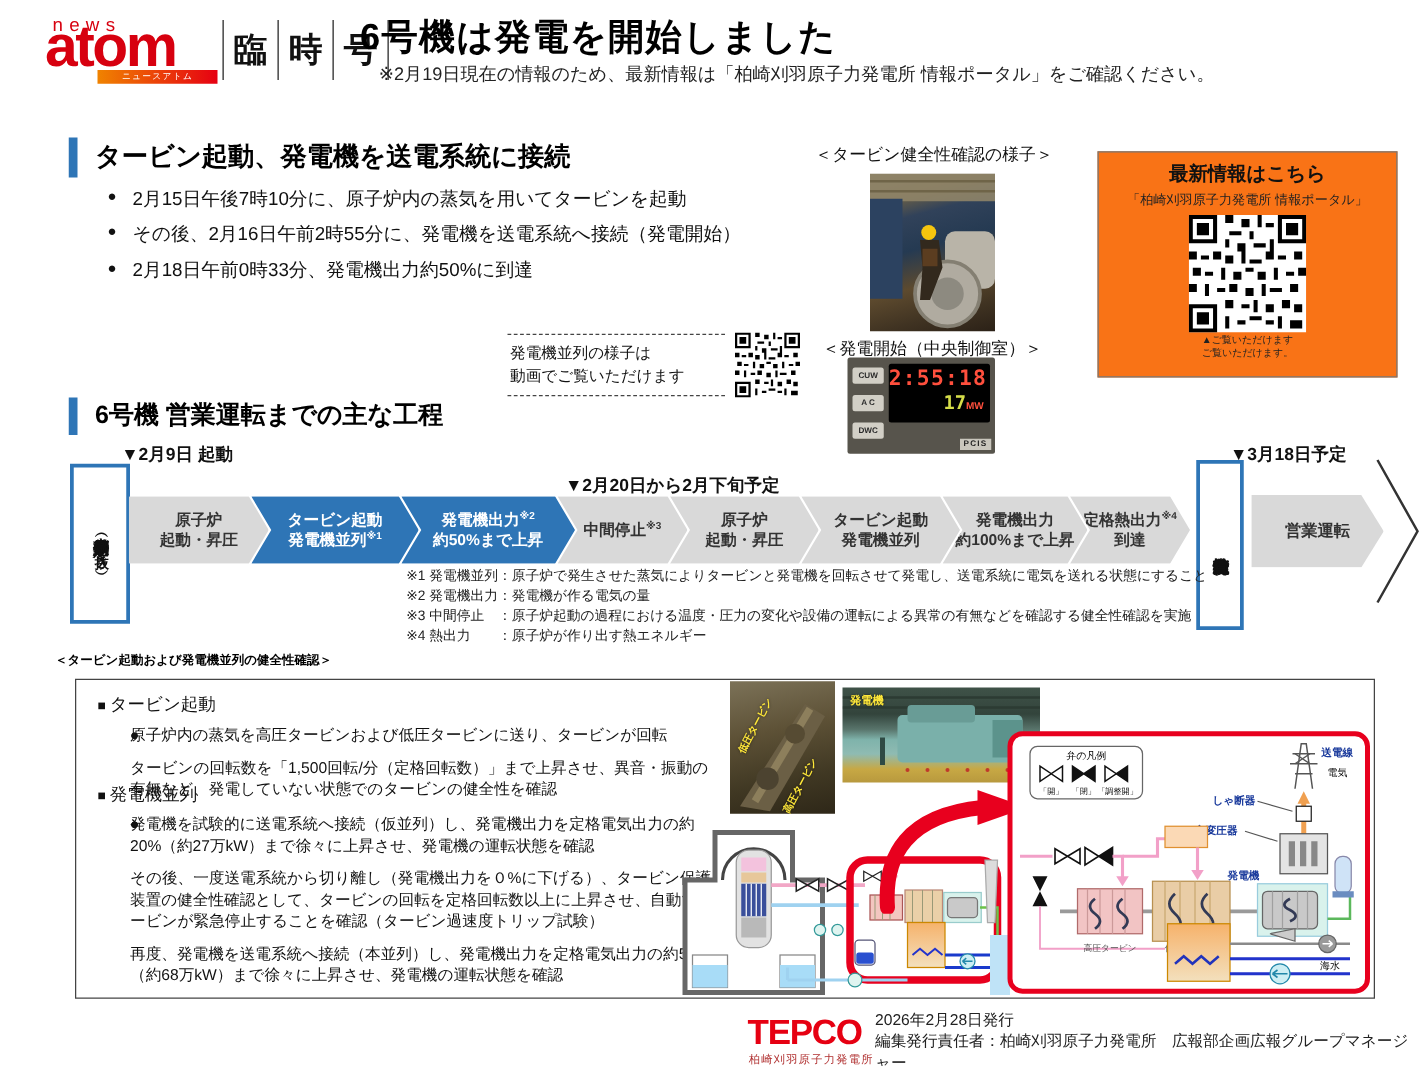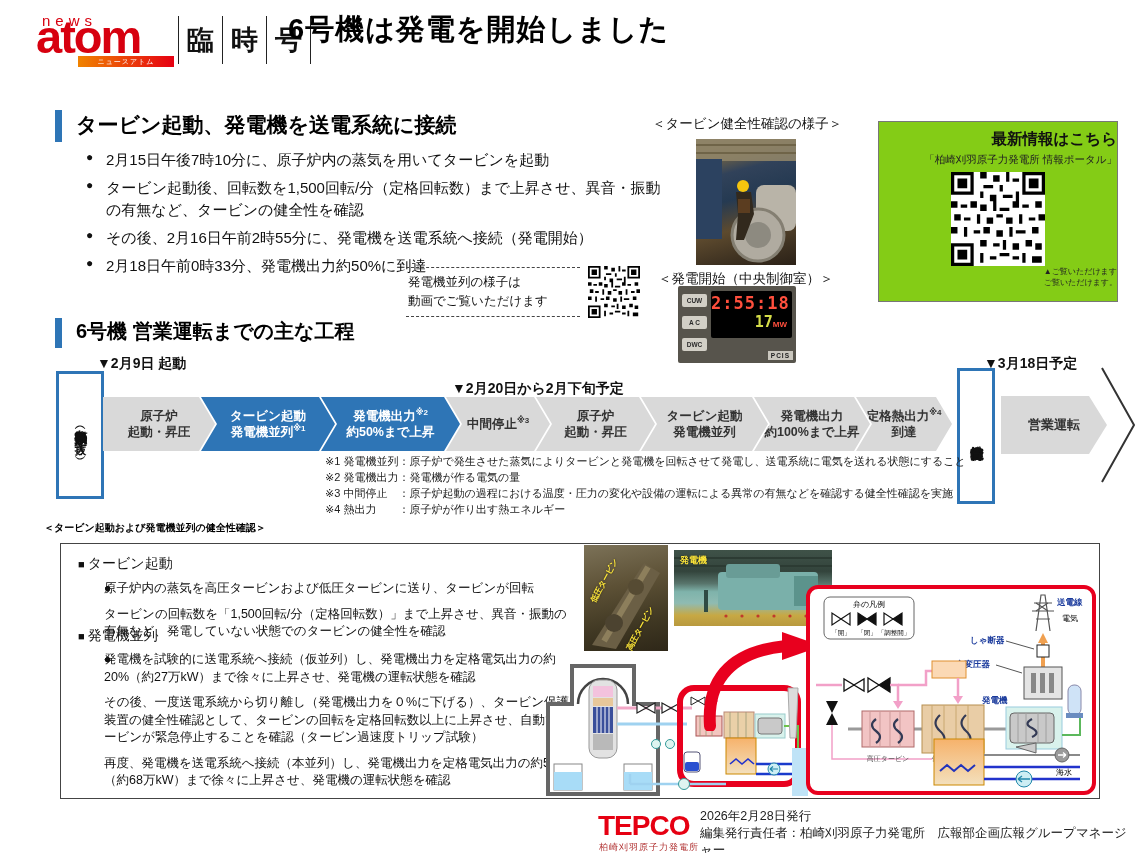--- a/index.html
+++ b/index.html
@@ -35,21 +35,21 @@
   .photo-turbine{background:linear-gradient(165deg,#8a7f63 0%,#6d6146 16%,#31425a 28%,#253a52 46%,#5d4a2e 66%,#403322 84%,#2b2117 100%);}
   .photo-control{background:#57544c;border-radius:2px;}
   .cbtn{position:absolute;left:4px;width:25px;height:13px;background:#d2cfc6;color:#2a2a2a;font-size:6.5px;font-weight:bold;
         text-align:center;line-height:13px;border-radius:2px;}
   .cdisp{position:absolute;left:33px;top:5px;width:81px;height:47px;background:#000000;border-radius:2px;text-align:right;padding:2px 5px 0 0;box-sizing:border-box;}
   .ctime{font-family:"DejaVu Sans Mono","Liberation Mono",monospace;font-weight:bold;font-size:17px;color:#ff4f3d;letter-spacing:1px;}
   .cpow{font-family:"DejaVu Sans Mono","Liberation Mono",monospace;font-weight:bold;font-size:15px;color:#d5dd49;}
   .cunit{font-size:8px;color:#ff4f3d;font-weight:bold;}
   .cpcis{position:absolute;right:3px;bottom:3px;background:#c9c6bd;color:#222;font-size:6.5px;font-weight:bold;padding:1px 3px;letter-spacing:1px;}
 
-  .portal{position:absolute;left:878px;top:121px;width:240px;height:181px;border:1px solid #777;background:#84cc16;text-align:right;box-sizing:border-box;}
+  .portal{position:absolute;left:878px;top:121px;width:240px;height:181px;border:1px solid #777;background:#f97316;text-align:center;box-sizing:border-box;}
   .portal .ptitle{font-size:15.5px;font-weight:800;margin-top:7px;}
   .portal .psub{font-size:10.5px;margin-top:3px;color:#222;}
   .portal .pnote{font-size:8px;color:#222;line-height:1.4;}
 
   
   .marker{position:absolute;font-size:14px;font-weight:bold;color:#111;}
   .vbox{position:absolute;border:3px solid #2e75b6;background:#fff;display:flex;align-items:center;justify-content:center;
         writing-mode:vertical-rl;font-weight:bold;font-size:13px;line-height:1.15;text-align:center;box-sizing:border-box;}
   .chevrow{position:absolute;left:103px;top:397px;display:flex;height:41px;}
   .chev{height:54px;background:#d9d9d9;color:#333;margin-right:-14px;display:flex;align-items:center;justify-content:center;
@@ -92,27 +92,27 @@
     <span class="logo-news">news</span>
     <span class="logo-atom">atom</span>
     <span class="logo-bar">ニュースアトム</span>
   </div>
   <div class="edition">
     <span>臨</span>
       <span>時</span>
       <span>号</span>
   </div>
   <h1 class="main-title" style="margin:0;">6号機は発電を開始しました</h1>
+  <div class="sub-title">※2月19日現在の情報のため、最新情報は「柏崎刈羽原子力発電所 情報ポータル」をご確認ください。</div>
 
   <div class="sec-bar" style="left:55px;top:110px;height:32px;"></div>
   <div class="sec-head" style="left:76px;top:111px;font-size:21px;">タービン起動、発電機を送電系統に接続</div>
 
   <div class="bullets1">
     <div class="bl">2月15日午後7時10分に、原子炉内の蒸気を用いてタービンを起動</div>
-    <div class="bl">タービン起動後、回転数を1,500回転/分（定格回転数）まで上昇させ、異音・振動の有無など、タービンの健全性を確認</div>
     <div class="bl">その後、2月16日午前2時55分に、発電機を送電系統へ接続（発電開始）</div>
     <div class="bl">2月18日午前0時33分、発電機出力約50%に到達</div>
   </div>
 
   <div class="video-note">
     <div class="vtext">
       <span>発電機並列の様子は</span><br>
       <span>動画でご覧いただけます</span>
     </div>
     <svg class="qr" width="52" height="52" viewBox="0 0 29 29">

